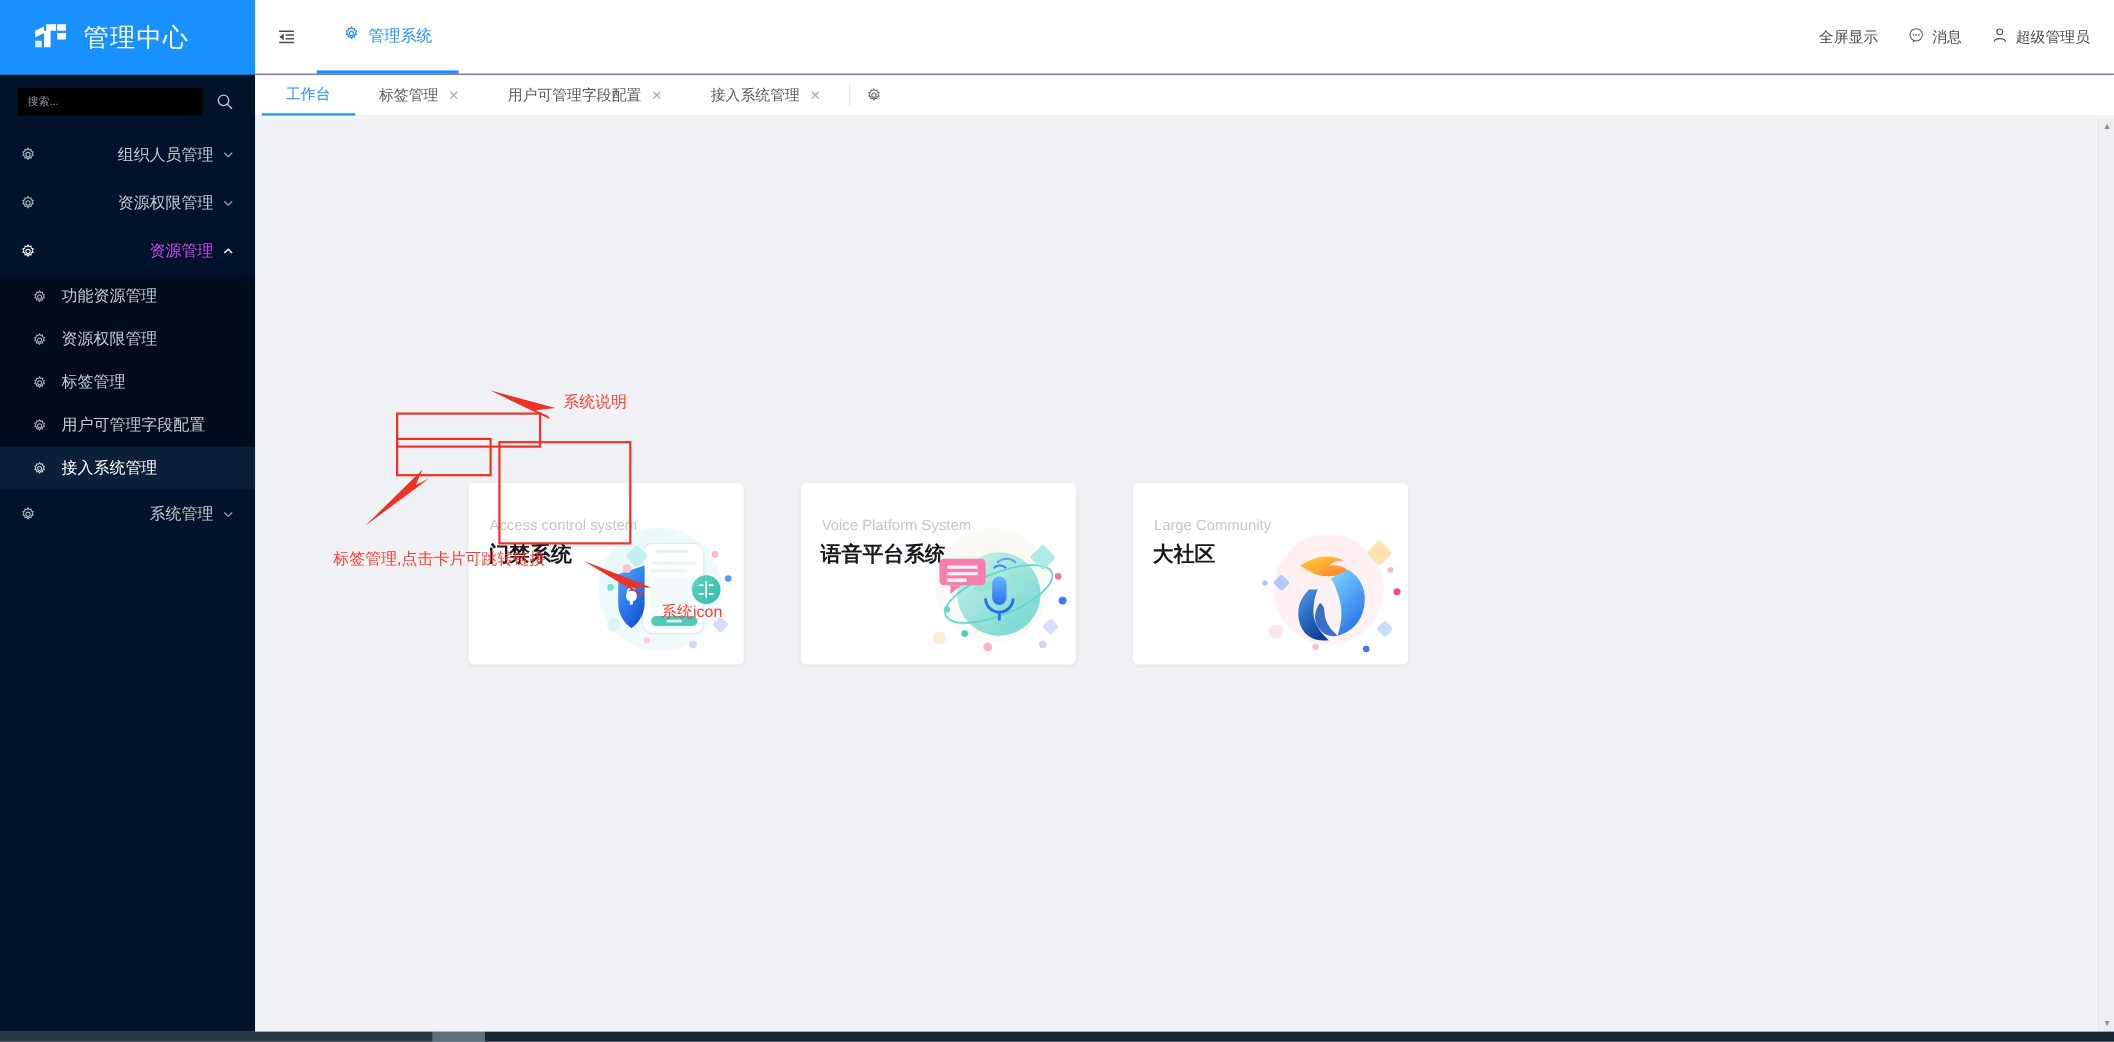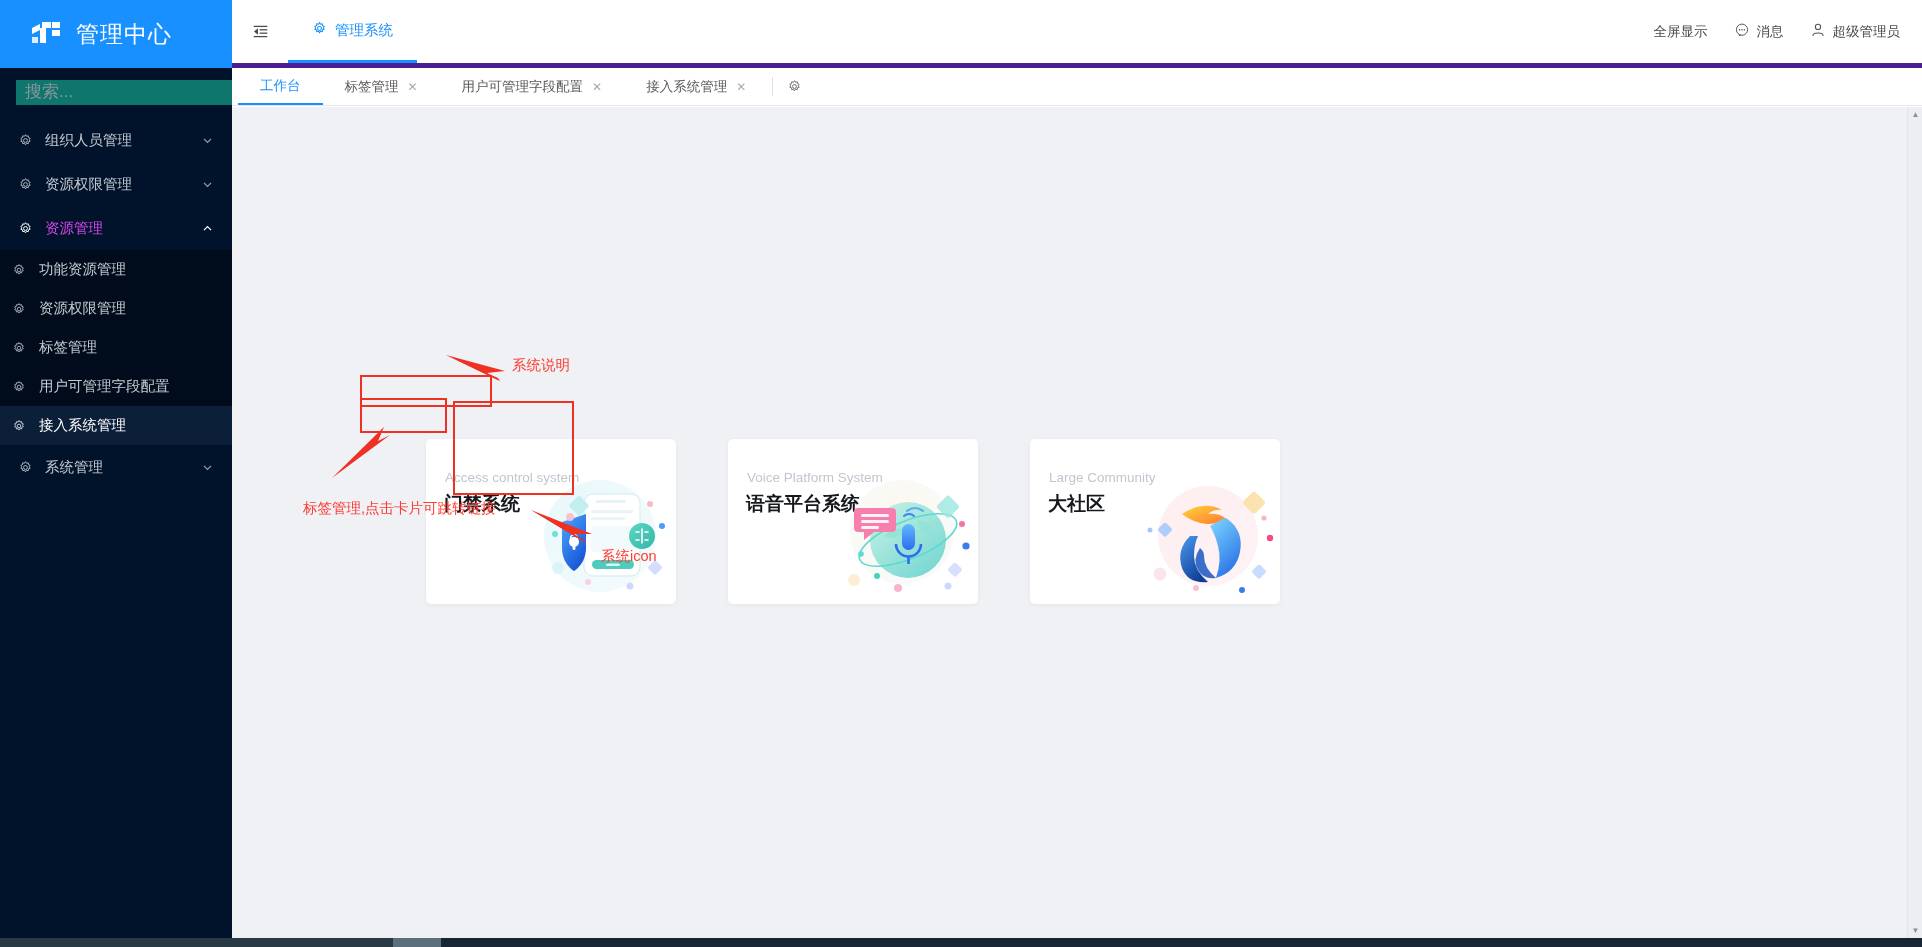--- a/index.html
+++ b/index.html
@@ -34,78 +34,79 @@
   }
   .search-wrap {
     height: 48px;
     display: flex; align-items: center;
     padding: 0 16px;
     gap: 8px;
   }
   .search-box {
     flex: 1 1 auto;
     height: 25px;
-    background: #0f766e;
+    background: #000000;
     border: none;
     color: #b9c2cc;
-    font-size: 17px;
+    font-size: 10px;
     padding: 0 9px;
     font-family: "Liberation Sans", sans-serif;
     outline: none;
   }
   .search-box::placeholder { color: #8b949d; }
   .search-icon-btn {
     width: 24px; height: 24px;
     display: flex; align-items: center; justify-content: center;
     cursor: pointer;
   }
   .menu { padding-top: 2px; }
   .menu-item {
     height: 44px;
     display: flex; align-items: center;
     padding-left: 14px;
     color: #c6cbd2;
     font-size: 14.5px;
     cursor: pointer;
     position: relative;
+    text-align: right;
   }
   .menu-item .m-ico {
     width: 22px; height: 22px; flex: 0 0 22px;
     display: flex; align-items: center; justify-content: center;
     margin-right: 9px;
   }
   .menu-item .m-label { flex: 1 1 auto; white-space: nowrap; }
   .menu-item .m-arrow {
     width: 26px; flex: 0 0 26px;
     display: flex; align-items: center; justify-content: center;
     margin-right: 12px;
   }
   .menu-item.expanded { color: #d946ef; background: #00132b; }
   .submenu { background: #000c1c; }
   .sub-item {
     height: 39px;
     display: flex; align-items: center;
-    padding-left: 9px;
+    padding-left: 26px;
     color: #c6cbd2;
     font-size: 14.5px;
     cursor: pointer;
   }
   .sub-item .m-ico {
     width: 20px; height: 20px; flex: 0 0 20px;
     display: flex; align-items: center; justify-content: center;
     margin-right: 10px;
   }
   .sub-item.active { background: #0b1f38; color: #ffffff; }
 
   
   .header {
     position: absolute; left: 232px; top: 0;
     width: 1690px; height: 68px;
     background: #ffffff;
-    border-bottom: 5px solid #4c1d95;
+    border-bottom: 1px solid #4c1d95;
     display: flex; align-items: stretch;
   }
   .collapse-btn {
     width: 56px;
     display: flex; align-items: center; justify-content: center;
     cursor: pointer;
   }
   .header-tabs { display: flex; align-items: stretch; }
   .header-tab {
     display: flex; align-items: center; gap: 8px;

